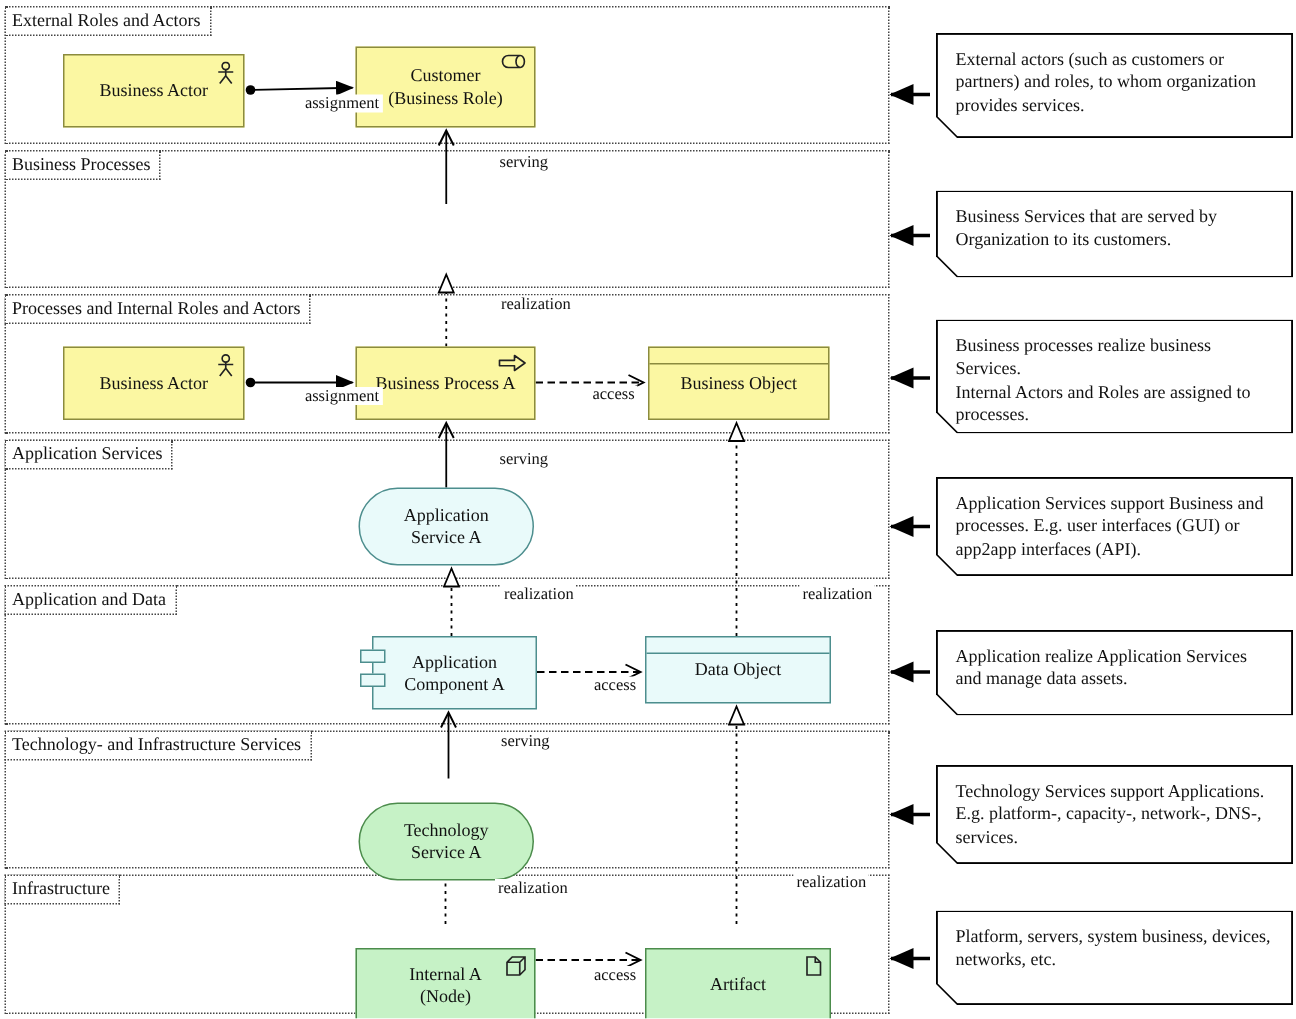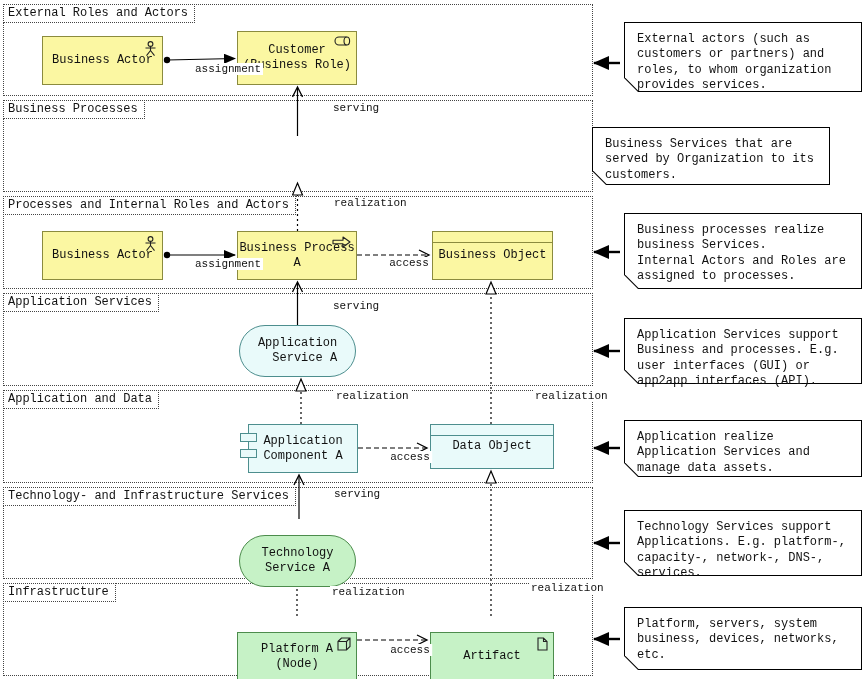--- a/index.html
+++ b/index.html
@@ -1,40 +1,40 @@
 <!DOCTYPE html>
 <html style="--business-fill: #fbf7a2; --business-border: #8b8b3e; --application-fill: #e9fafa; --application-border: #4d8e8e; --technology-fill: #c6f2c6; --technology-border: #4c8c4c; --note-bg: #ffffff;"><head>
 <meta charset="utf-8">
 <style>
   html,body { margin:0; padding:0; background:#ffffff; }
   .canvas {
     position:relative; width:864px; height:679px; overflow:hidden;
     background:#ffffff; color:#111;
-    font-family:Liberation Mono, monospace; font-size:12px;
+    font-family:Liberation Serif, serif; font-size:12px;
   }
   
   .layer { position:absolute; left:3px; width:590px; border:1px dotted #444; box-sizing:border-box; z-index:1; }
   .layer-label {
     position:absolute; top:-1px; left:-1px; background:#fff;
     border:1px dotted #444; padding:1px 6px 2px 4px; font-size:12px; white-space:nowrap;
   }
   
   svg.edges { position:absolute; left:0; top:0; z-index:2; pointer-events:none; }
   svg.edges line { stroke:#000; stroke-width:1.2; }
   svg.edges line.dotted { stroke-dasharray:2 3; }
   svg.edges line.dashed { stroke-dasharray:5 3; }
   svg.edges line.note-arrow { stroke-width:2.4; }
   
   .node {
     position:absolute; box-sizing:border-box; z-index:3;
     display:flex; align-items:center; justify-content:center;
     text-align:center; line-height:1.25; white-space:pre-line;
   }
   .business    { background:var(--business-fill);    border:1px solid var(--business-border); }
-  .application { background:var(--application-fill); border:1px solid var(--application-border);text-align:right; }
+  .application { background:var(--application-fill); border:1px solid var(--application-border); }
   .technology  { background:var(--technology-fill);  border:1px solid var(--technology-border);margin-top:16px; }
   .pill  { border-radius:28px; }
   .node-icon { position:absolute; top:4px; right:5px; }
   .obj-bar { position:absolute; top:10px; left:0; right:0; height:0; }
   .bar-b { border-top:1px solid var(--business-border); }
   .bar-a { border-top:1px solid var(--application-border); }
   .tab {
     position:absolute; left:-9px; width:17px; height:9px; box-sizing:border-box;
     background:var(--application-fill); border:1px solid var(--application-border);
   }
@@ -186,21 +186,21 @@
 
   <div class="node technology pill" style="left:239px;top:519px;width:117px;height:52px">
     <span>Technology
 Service A</span>
   </div>
 
   <div class="node technology" style="left:237px;top:616px;width:120px;height:49px">
     <svg class="node-icon" width="14" height="14" viewBox="0 0 14 14">
       <path d="M1,4.5 L4.5,1 H13 V9.5 L9.5,13 H1 Z M1,4.5 H9.5 V13 M9.5,4.5 L13,1" fill="none" stroke="#222" stroke-width="1.1"></path>
     </svg>
-    <span>Platform A
+    <span>Internal A
 (Node)</span>
   </div>
 
   <div class="node technology" style="left:430px;top:616px;width:124px;height:49px">
     <svg class="node-icon" width="11" height="14" viewBox="0 0 11 14">
       <path d="M1,1 H6.5 L10,4.5 V13 H1 Z M6.5,1 V4.5 H10" fill="none" stroke="#222" stroke-width="1.1"></path>
     </svg>
     <span>Artifact</span>
   </div>
 
@@ -219,21 +219,21 @@
 
   <span class="edge-label" style="left:381px;top:257px;transform:translateX(-50%)">access</span>
   <span class="edge-label" style="left:382px;top:451px;transform:translateX(-50%)">access</span>
   <span class="edge-label" style="left:382px;top:644px;transform:translateX(-50%)">access</span>
 
   <div class="note" style="left:624px;top:22px;width:238px;height:70px">
     <div class="shape-outer"></div>
     <div class="shape-inner"></div>
     <div class="note-text">External actors (such as customers or partners) and roles, to whom organization provides services.</div>
   </div>
-  <div class="note" style="left:592px;top:127px;width:238px;height:58px">
+  <div class="note" style="left:624px;top:127px;width:238px;height:58px">
     <div class="shape-outer"></div>
     <div class="shape-inner"></div>
     <div class="note-text">Business Services that are served by Organization to its customers.</div>
   </div>
   <div class="note" style="left:624px;top:213px;width:238px;height:76px">
     <div class="shape-outer"></div>
     <div class="shape-inner"></div>
     <div class="note-text">Business processes realize business Services.
 Internal Actors and Roles are assigned to processes.</div>
   </div>

